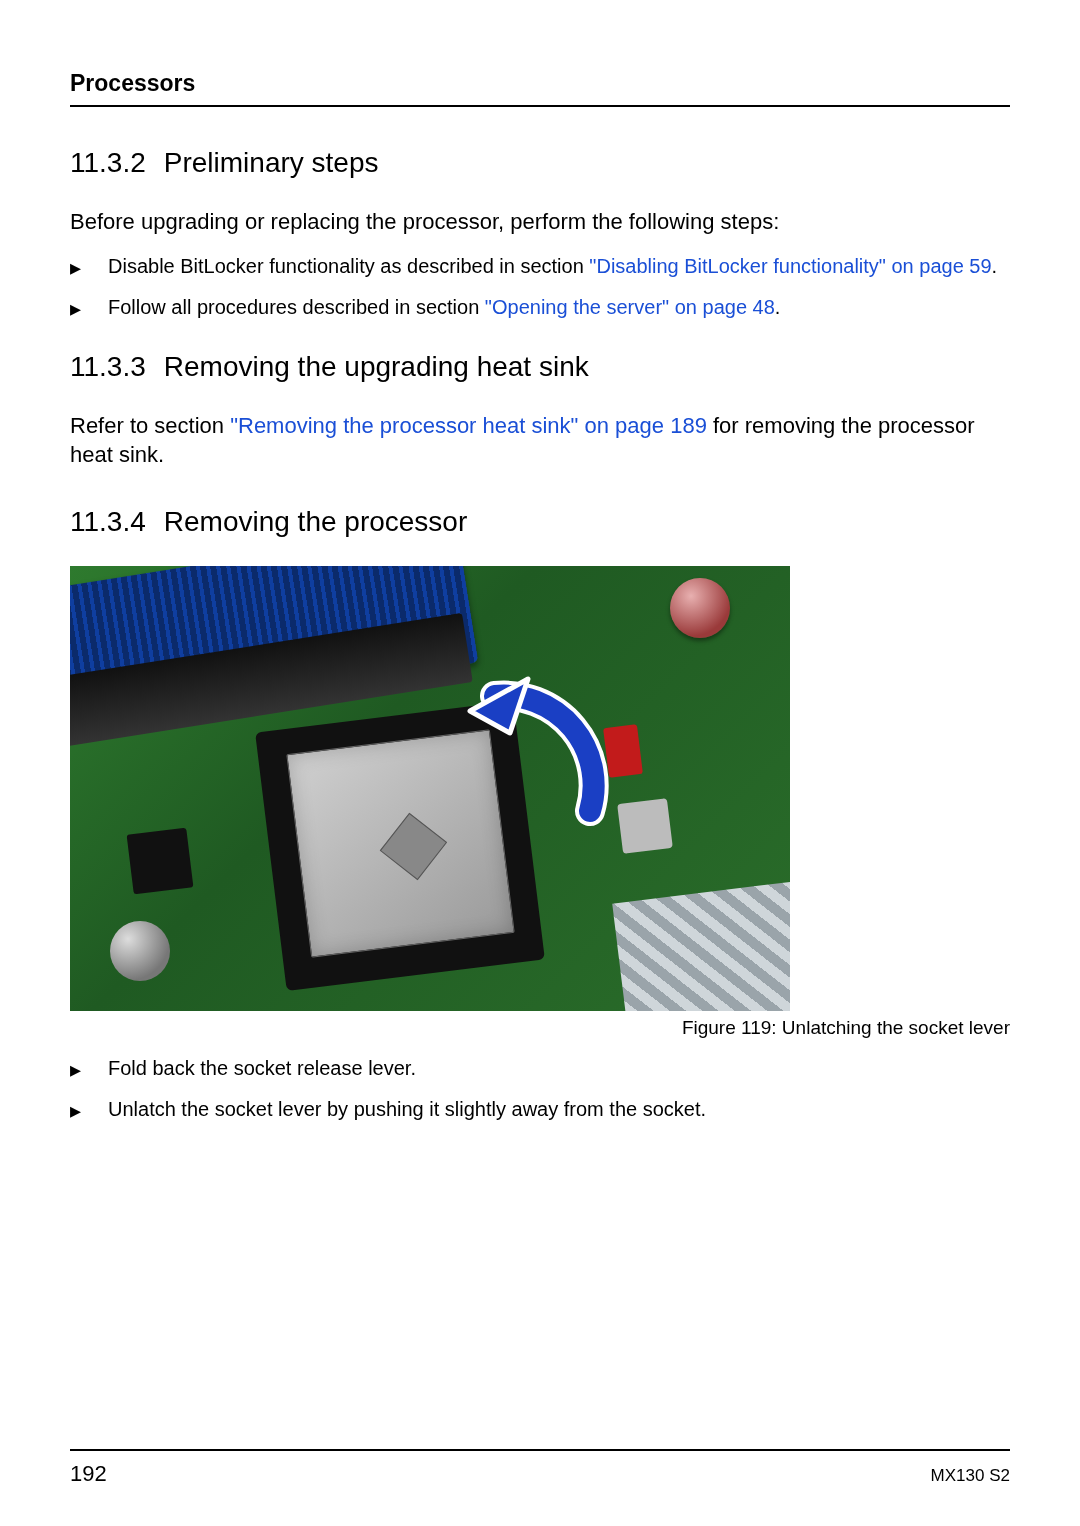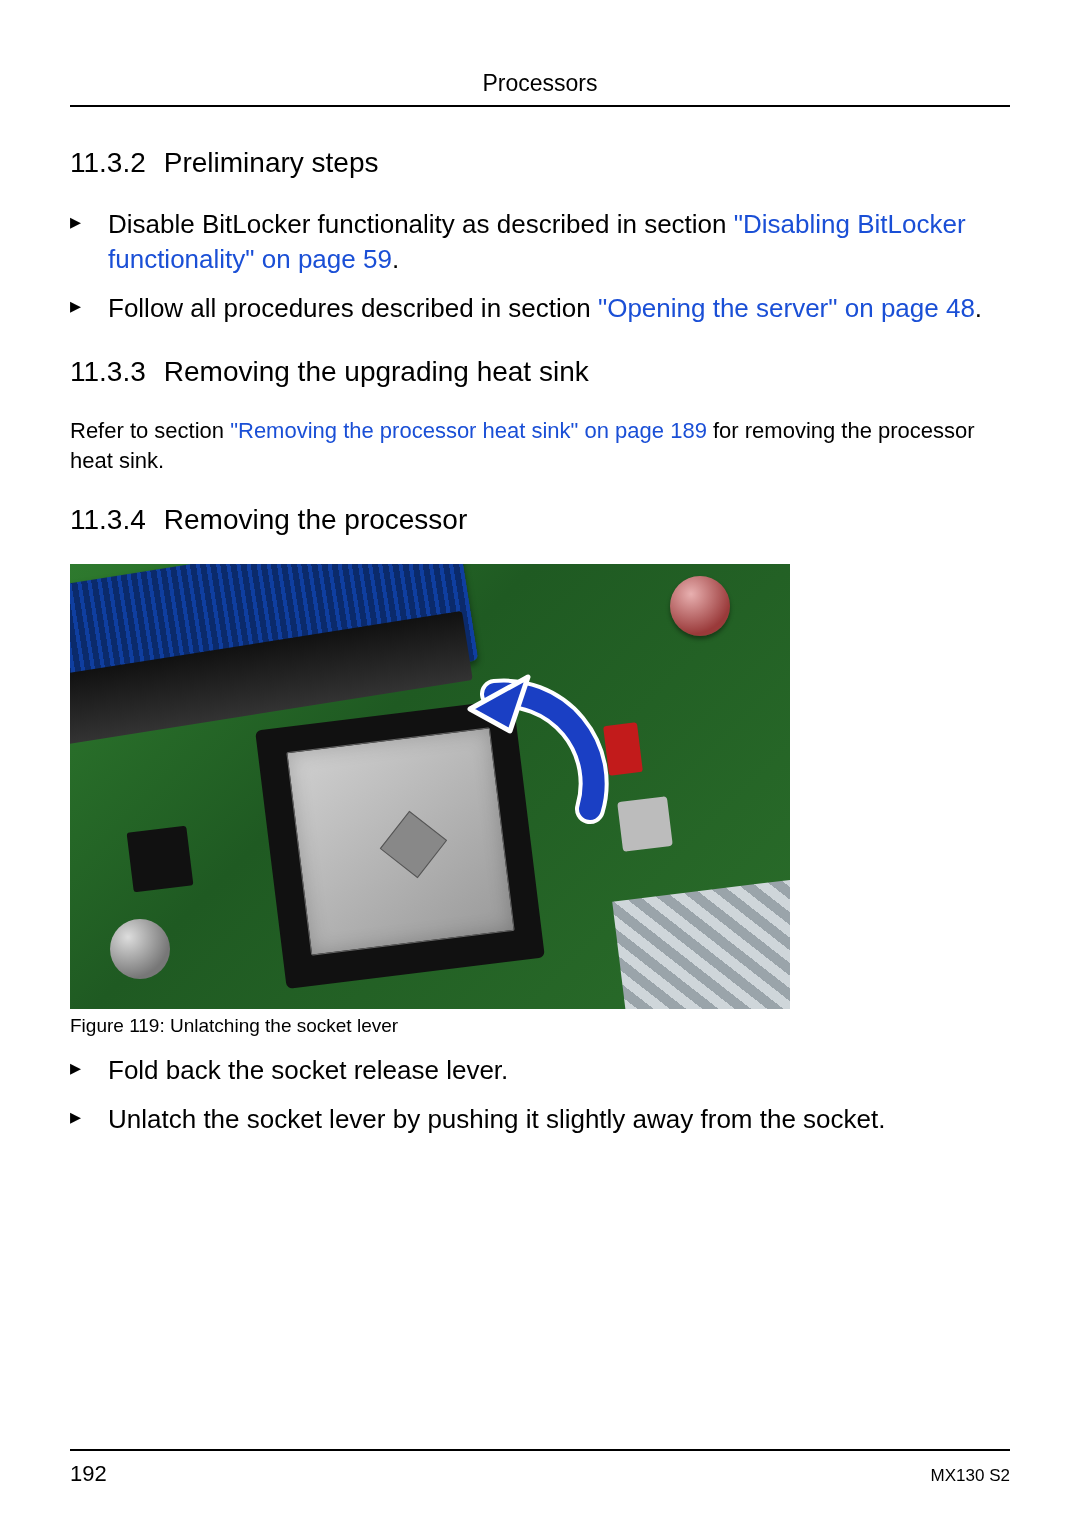--- a/index.html
+++ b/index.html
@@ -9,23 +9,22 @@
     width: 1080px;
     height: 1526px;
     position: relative;
     color: #000;
   }
   .page {
     padding: 70px 70px 0 70px;
   }
   .header-title {
     font-size: 23px;
-    font-weight: normal;
+    font-weight: bold;
     margin-bottom: 8px;
-    text-align: center;
   }
   .header-rule {
     border: none;
     border-top: 2px solid #000;
     margin-bottom: 40px;
   }
   .sec-heading {
     font-size: 28px;
     font-weight: normal;
     margin-top: 18px;
@@ -35,39 +34,40 @@
   .body-text {
     font-size: 22px;
     line-height: 1.35;
     margin-bottom: 16px;
   }
   .bullet-list {
     list-style: none;
     margin-bottom: 30px;
   }
   .bullet-list li {
-    font-size: 26px;
+    font-size: 20px;
     line-height: 1.35;
     padding-left: 38px;
     position: relative;
     margin-bottom: 14px;
   }
   .bullet-list li::before {
     content: "▸";
     position: absolute;
     left: 0;
     top: 0;
     font-size: 22px;
   }
   .xref {
     color: #1a4fd6;
   }
   .figure-wrap {
     margin-top: 24px;
     margin-bottom: 6px;
+    text-align: right;
   }
   .figure-img {
     width: 720px;
     height: 445px;
     position: relative;
     overflow: hidden;
     background: linear-gradient(135deg,#2e7a2e 0%, #1f5a22 40%, #2a6d2a 100%);
   }
   
   .ram {
@@ -159,39 +159,40 @@
 <body>
 
 <div class="page">
   <div class="header-title">Processors</div>
   <hr class="header-rule">
 
   <h2 class="sec-heading">
     <span class="sec-num">11.3.2</span><span>Preliminary steps</span>
   </h2>
 
+  <p class="body-text">Before upgrading or replacing the processor, perform the following steps:</p>
 
   <ul class="bullet-list">
     <li>
       <span>Disable BitLocker functionality as described in section </span><span class="xref">"Disabling BitLocker functionality" on page 59</span><span>.</span>
     </li>
     <li>
       <span>Follow all procedures described in section </span><span class="xref">"Opening the server" on page 48</span><span>.</span>
     </li>
   </ul>
 
   <h2 class="sec-heading">
     <span class="sec-num">11.3.3</span><span>Removing the upgrading heat sink</span>
   </h2>
 
   <p class="body-text">
     <span>Refer to section </span><span class="xref">"Removing the processor heat sink" on page 189</span><span> for removing the processor heat sink.</span>
   </p>
 
-  <h2 class="sec-heading" style="margin-top:28px;">
+  <h2 class="sec-heading" style="margin-top:36px;">
     <span class="sec-num">11.3.4</span><span>Removing the processor</span>
   </h2>
 
   <div class="figure-wrap">
     <div class="figure-img">
       <div class="ram"></div>
       <div class="ram2"></div>
       <div class="socket"></div>
       <div class="cpu"></div>
       <div class="cap1"></div>

